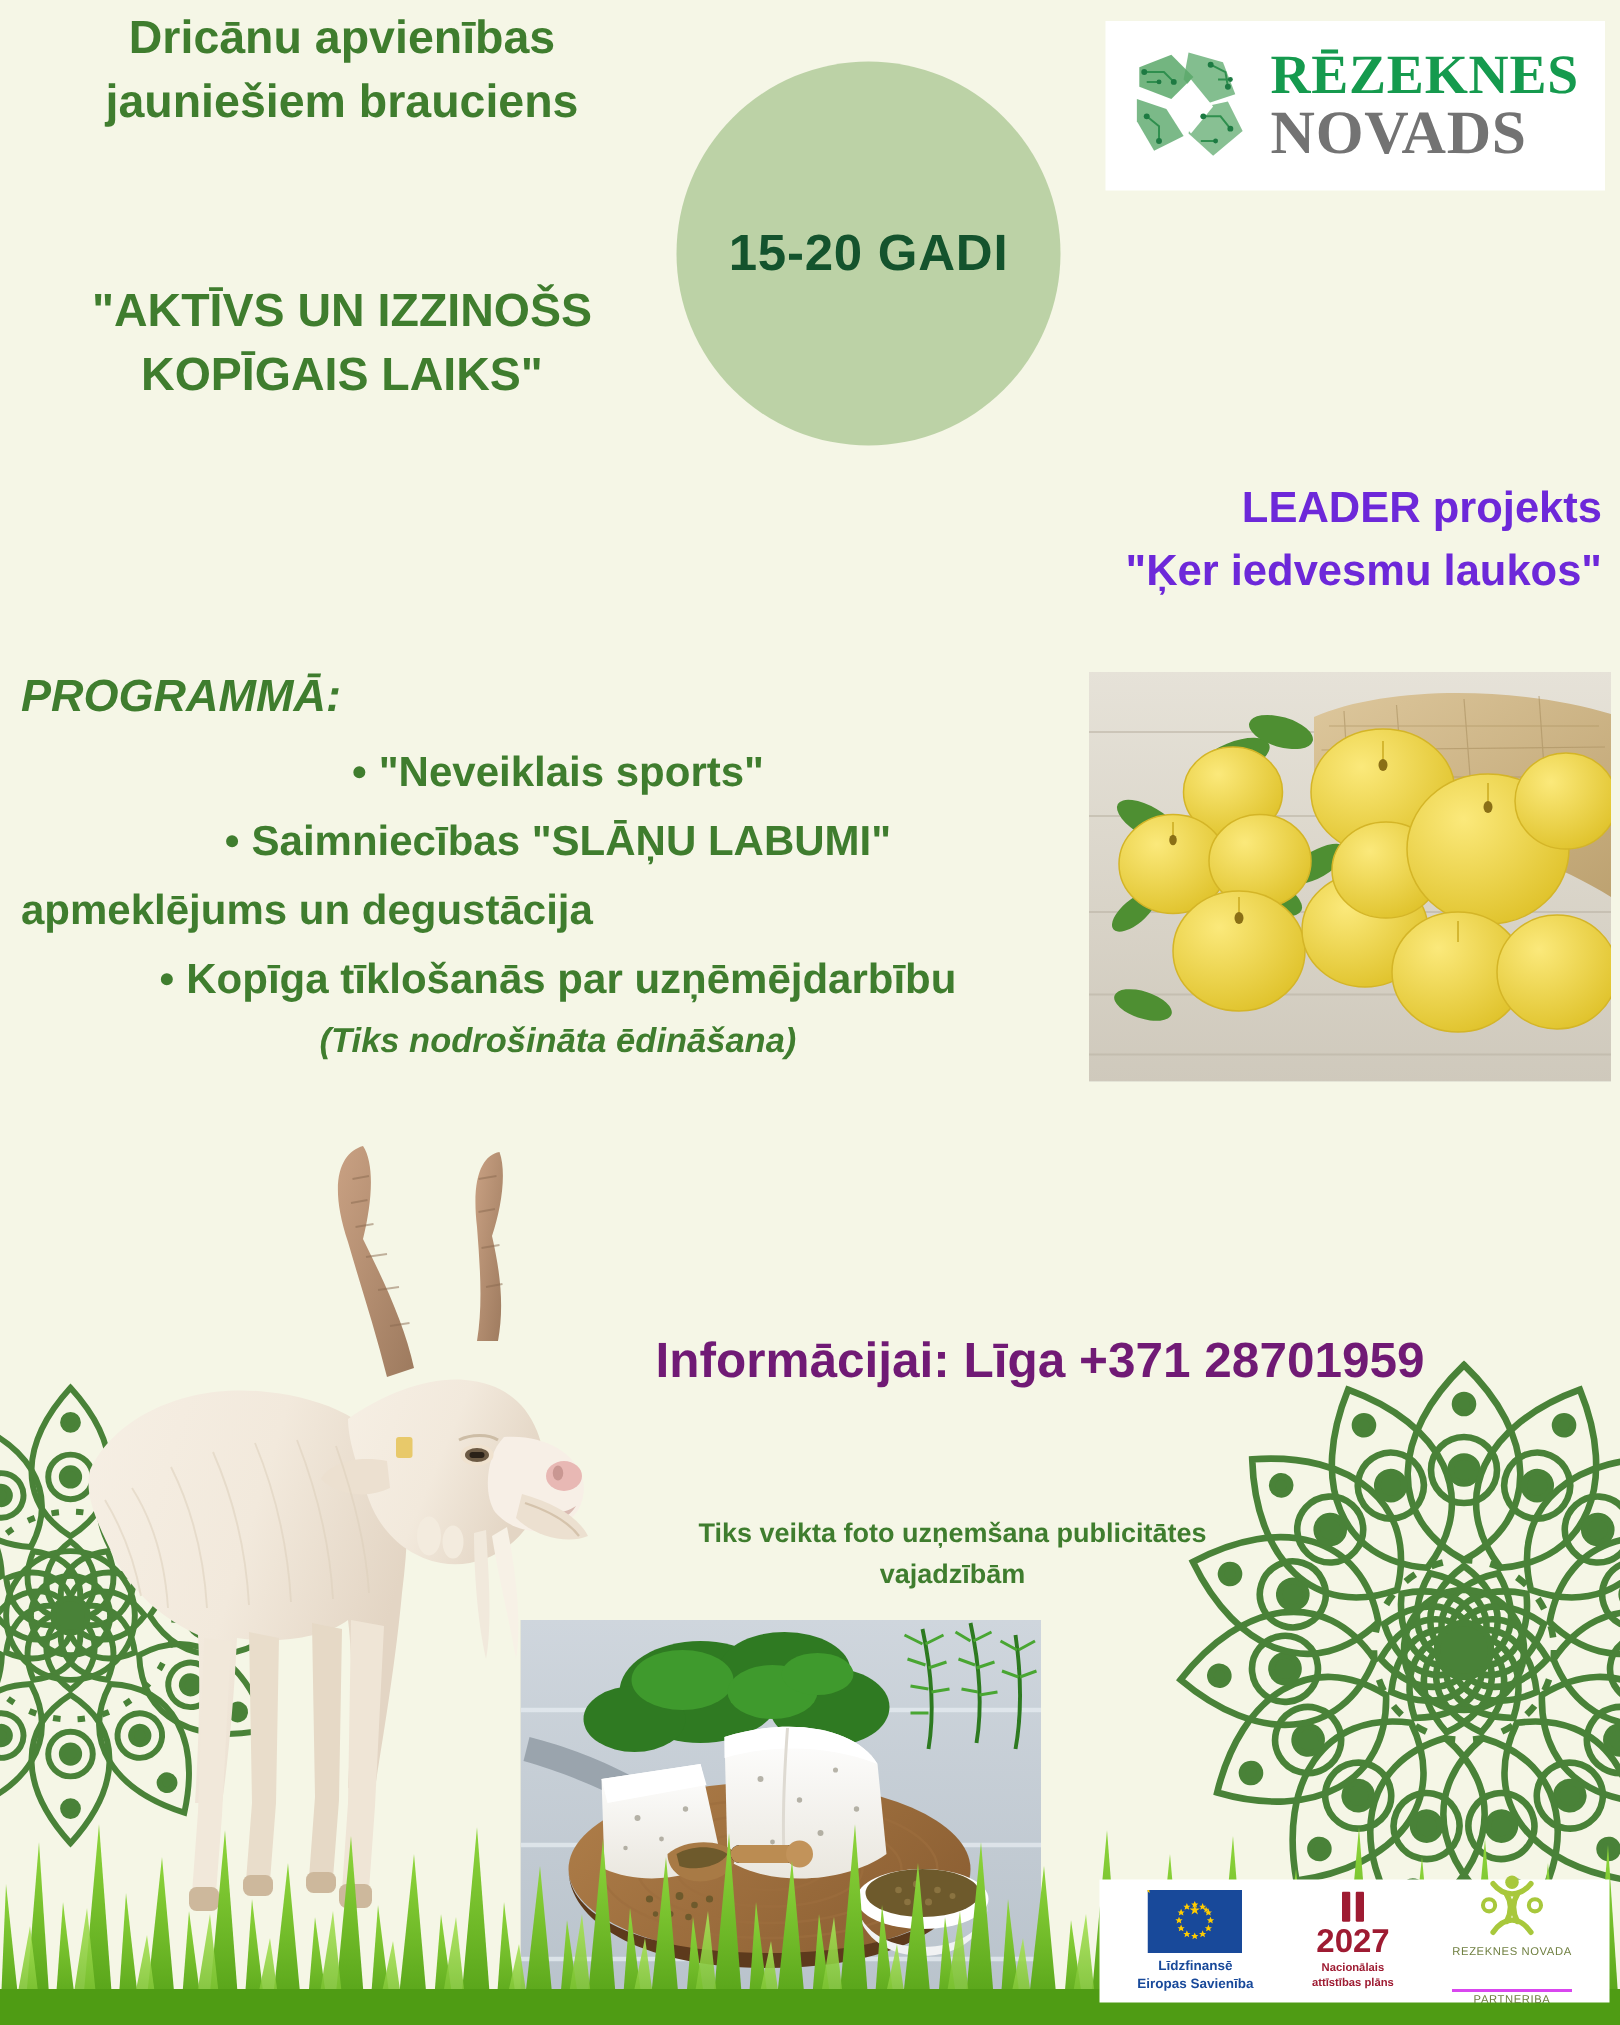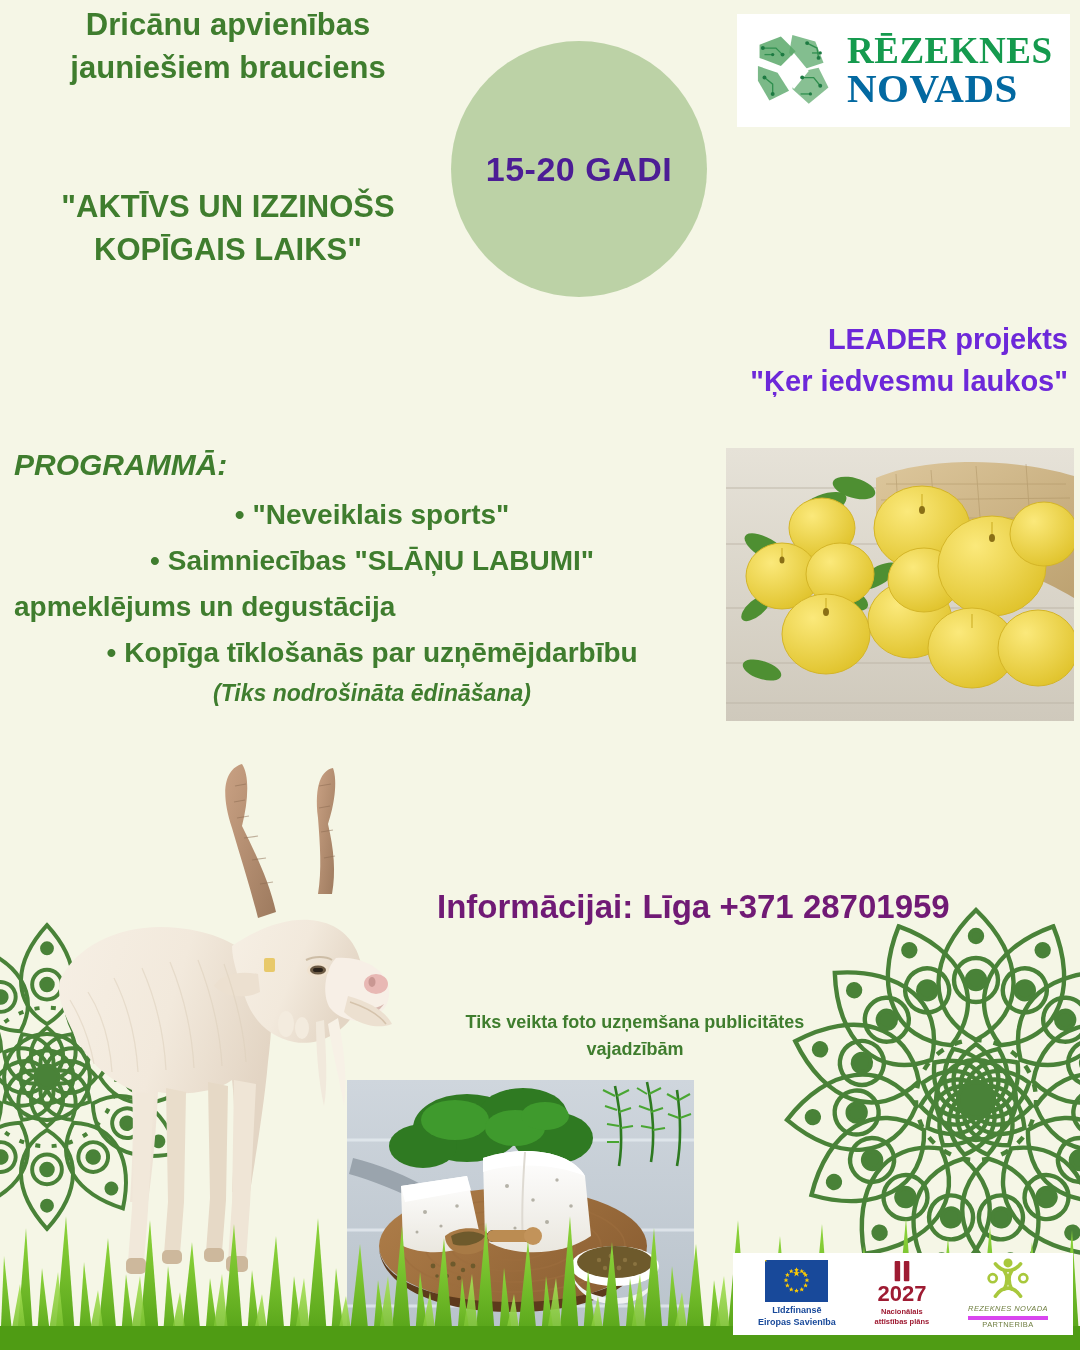--- a/index.html
+++ b/index.html
@@ -48,21 +48,21 @@
     top: 41px;
     width: 256px;
     height: 256px;
     border-radius: 50%;
     background: #bcd2a6;
     display: flex;
     align-items: center;
     justify-content: center;
   }
   .circle-badge-text {
-    color: #4c1d95;
+    color: #14532d;
     font-size: 34px;
     font-weight: bold;
     letter-spacing: .5px;
     white-space: nowrap;
   }
 
   .logo-box {
     position: absolute;
     left: 737px;
     top: 14px;
@@ -84,21 +84,21 @@
     line-height: .95;
     font-family: Liberation Serif, serif;
   }
   .logo-line1 {
     color: #159a4e;
     font-size: 37px;
     font-weight: bold;
     letter-spacing: .5px;
   }
   .logo-line2 {
-    color: #0369a1;
+    color: #737373;
     font-size: 41px;
     font-weight: bold;
     letter-spacing: .5px;
   }
 
   .title-block {
     position: absolute;
     left: 8px;
     top: 4px;
     width: 440px;
@@ -285,23 +285,22 @@
   .part-caption {
     color: #6f7f40;
     font-size: 7.5px;
     text-align: center;
     line-height: 1.35;
     margin-top: 2px;
     letter-spacing: .4px;
   }
   .part-caption .rule {
     display: block;
-    border-bottom: 4px solid #d946ef;
-    padding-bottom: 1px;
-    font-style: italic;
+    border-bottom: 2px solid #d946ef;
+    padding-bottom: 19px;
   }
 </style>
 </head>
 <body>
 
 <div id="poster">
 
   <div class="mandala mandala-left">
     <svg viewBox="0 0 200 200" xmlns="http://www.w3.org/2000/svg">
       <g stroke="#3d7a2b" fill="none" stroke-width="2.4" transform="translate(100,100)">

